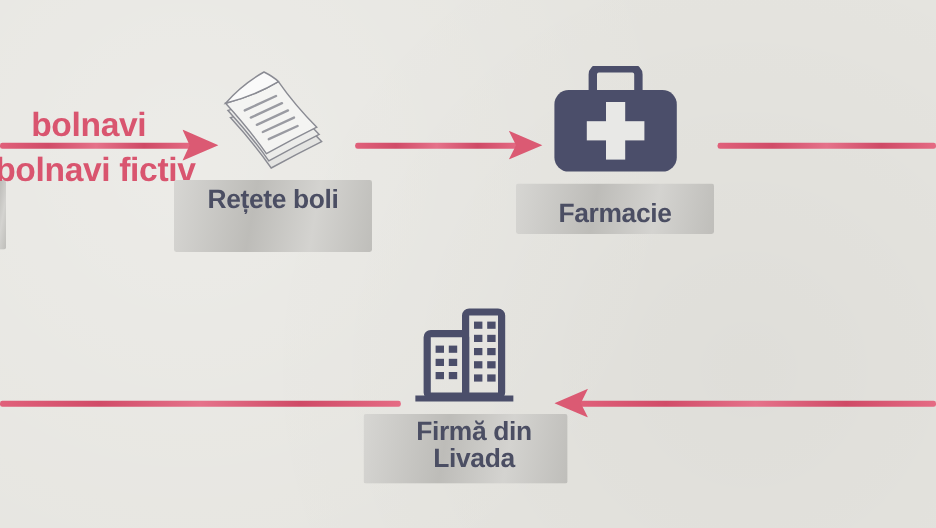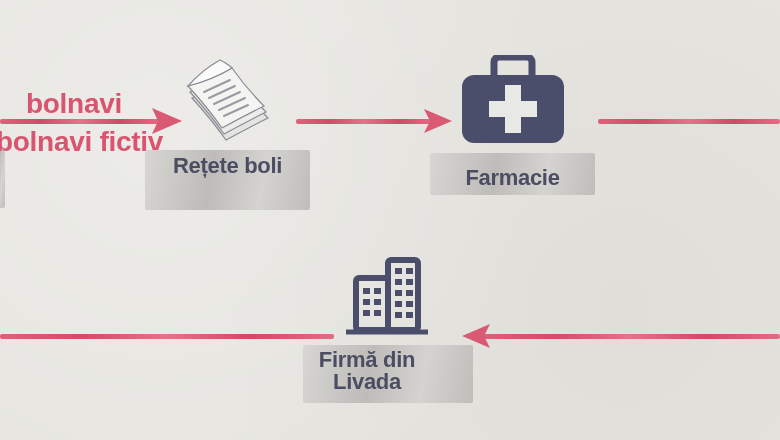--- a/index.html
+++ b/index.html
@@ -92,17 +92,17 @@
       <rect x="60" y="23" width="7" height="6"></rect>
     <rect x="49" y="34" width="7" height="6"></rect>
       <rect x="60" y="34" width="7" height="6"></rect>
     <rect x="49" y="45" width="7" height="6"></rect>
       <rect x="60" y="45" width="7" height="6"></rect>
     <rect x="49" y="56" width="7" height="6"></rect>
       <rect x="60" y="56" width="7" height="6"></rect>
   </g>
 </svg>
 <div class="tape" style="left:303px; top:345px; width:170px; height:58px;"></div>
-<div class="node-label" style="left:286px; top:349px; width:162px;">
+<div class="node-label" style="left:314px; top:349px; width:162px;">
   <div>Firmă din Livada</div>
 </div>
 
 <div class="arrow-line" style="left:0; top:334px; width:334px;"></div>
 
 </body></html>

